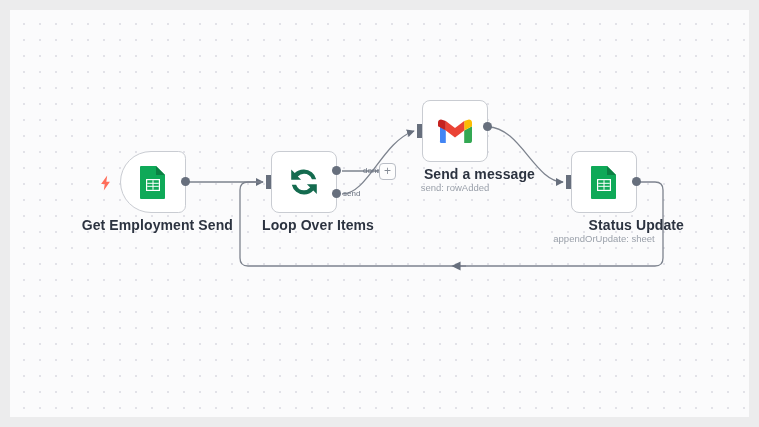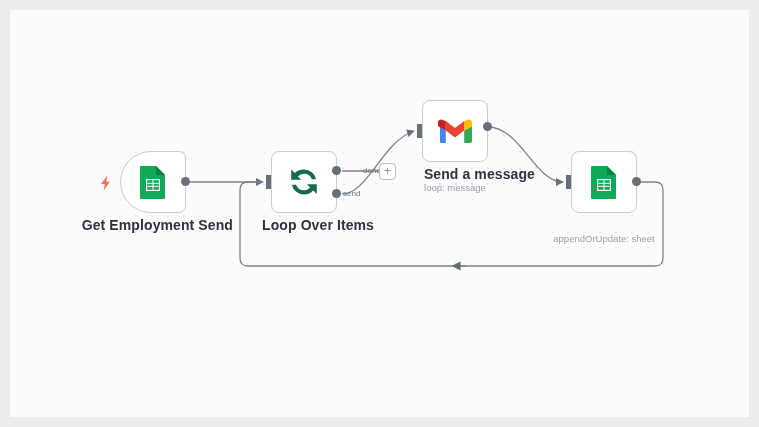--- a/index.html
+++ b/index.html
@@ -188,32 +188,33 @@
           <path d="M2.6 25 h5.2 V12.6 L2 8.3 v14.1 A2.6 2.6 0 0 0 2.6 25 z" fill="#4285f4"></path>
           <path d="M26.2 25 h5.2 a2.6 2.6 0 0 0 2.6 -2.6 V8.3 l-7.8 4.3 z" fill="#34a853"></path>
           <path d="M26.2 3.1 v9.5 L34 8.3 V4.4 c0 -2.4 -2.8 -3.8 -4.7 -2.4 z" fill="#fbbc04"></path>
           <path d="M7.8 12.6 V3.1 L17 10 l9.2 -6.9 v9.5 L17 19.5 z" fill="#ea4335"></path>
           <path d="M0 4.4 v3.9 l7.8 4.3 V3.1 L4.7 2 C2.8 0.6 0 2 0 4.4 z" fill="#c5221f"></path>
         </svg>
       </span>
     </div>
     <div class="port" style="left:473px; top:112px;"></div>
     <div class="node-caption" style="left:365px; top:157px; width:160px;">Send a message</div>
-    <div class="node-subcaption" style="left:365px; top:172px; width:160px;">loop: message</div>
+    <div class="node-subcaption" style="left:365px; top:172px; width:160px;">send: rowAdded</div>
 
     <div class="node" style="left:561px; top:141px; width:66px; height:62px;">
       <span>
         <svg class="icon-svg" width="30" height="34" viewBox="0 0 30 34" aria-hidden="true">
           <path d="M3 1 h15 l9 9 v23 a1 1 0 0 1 -1 1 H3 a1 1 0 0 1 -1 -1 V2 a1 1 0 0 1 1 -1 z" fill="#0fa958"></path>
           <path d="M18 1 l9 9 h-9 z" fill="#0b8043"></path>
           <rect x="8" y="14" width="14" height="12" fill="#ffffff"></rect>
           <rect x="9.2" y="15.2" width="11.6" height="9.6" fill="#0fa958"></rect>
           <rect x="9.2" y="17.8" width="11.6" height="1" fill="#ffffff"></rect>
           <rect x="9.2" y="20.8" width="11.6" height="1" fill="#ffffff"></rect>
           <rect x="14.5" y="15.2" width="1" height="9.6" fill="#ffffff"></rect>
         </svg>
       </span>
     </div>
     <div class="port" style="left:622px; top:167px;"></div>
+    <div class="node-caption" style="left:514px; top:208px; width:160px;">Status Update</div>
     <div class="node-subcaption" style="left:514px; top:223px; width:160px;">appendOrUpdate: sheet</div>
 
   </div>
 </div>
 
 </body></html>

